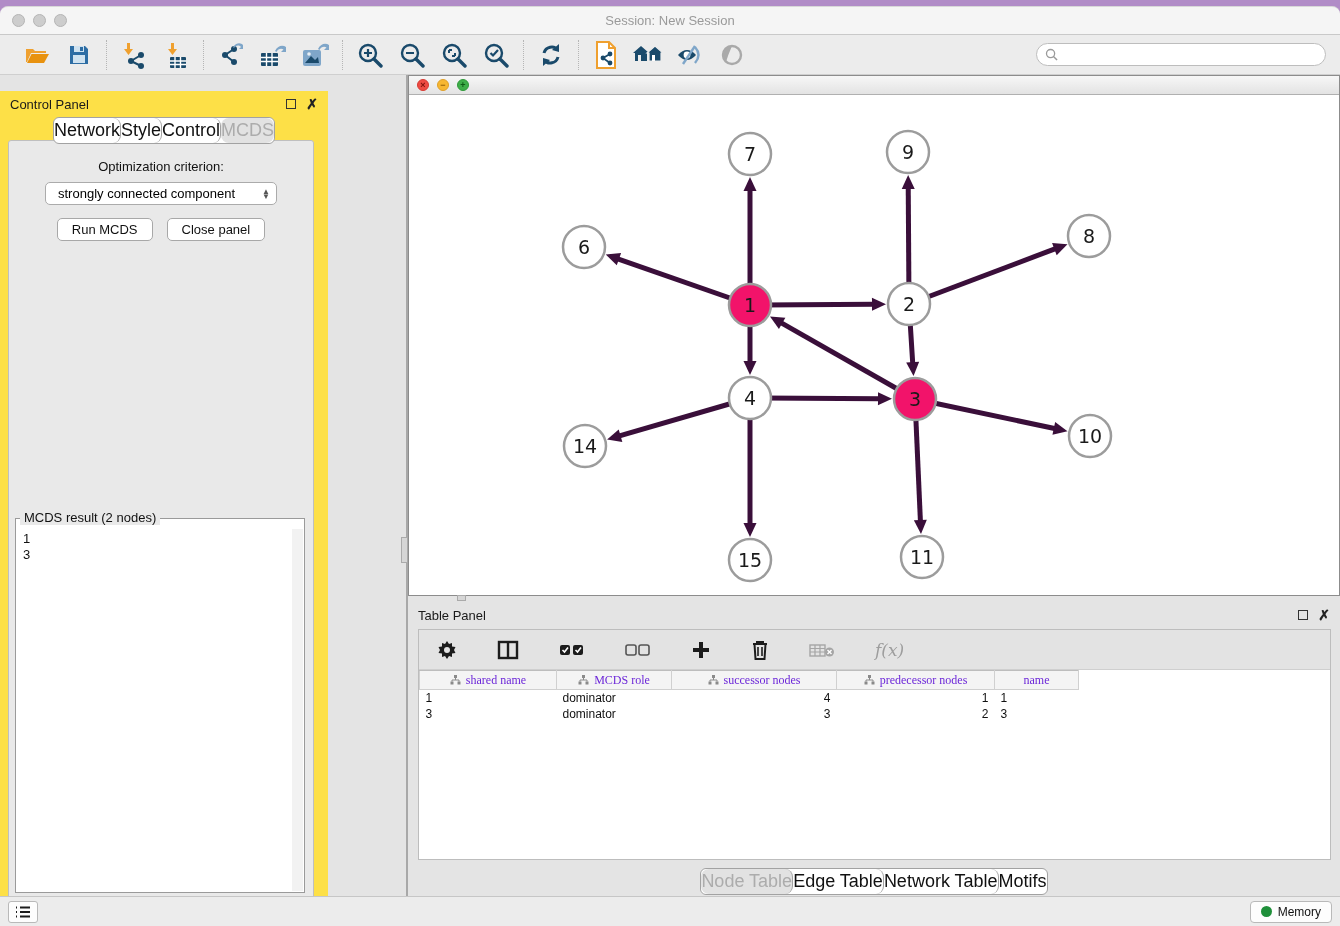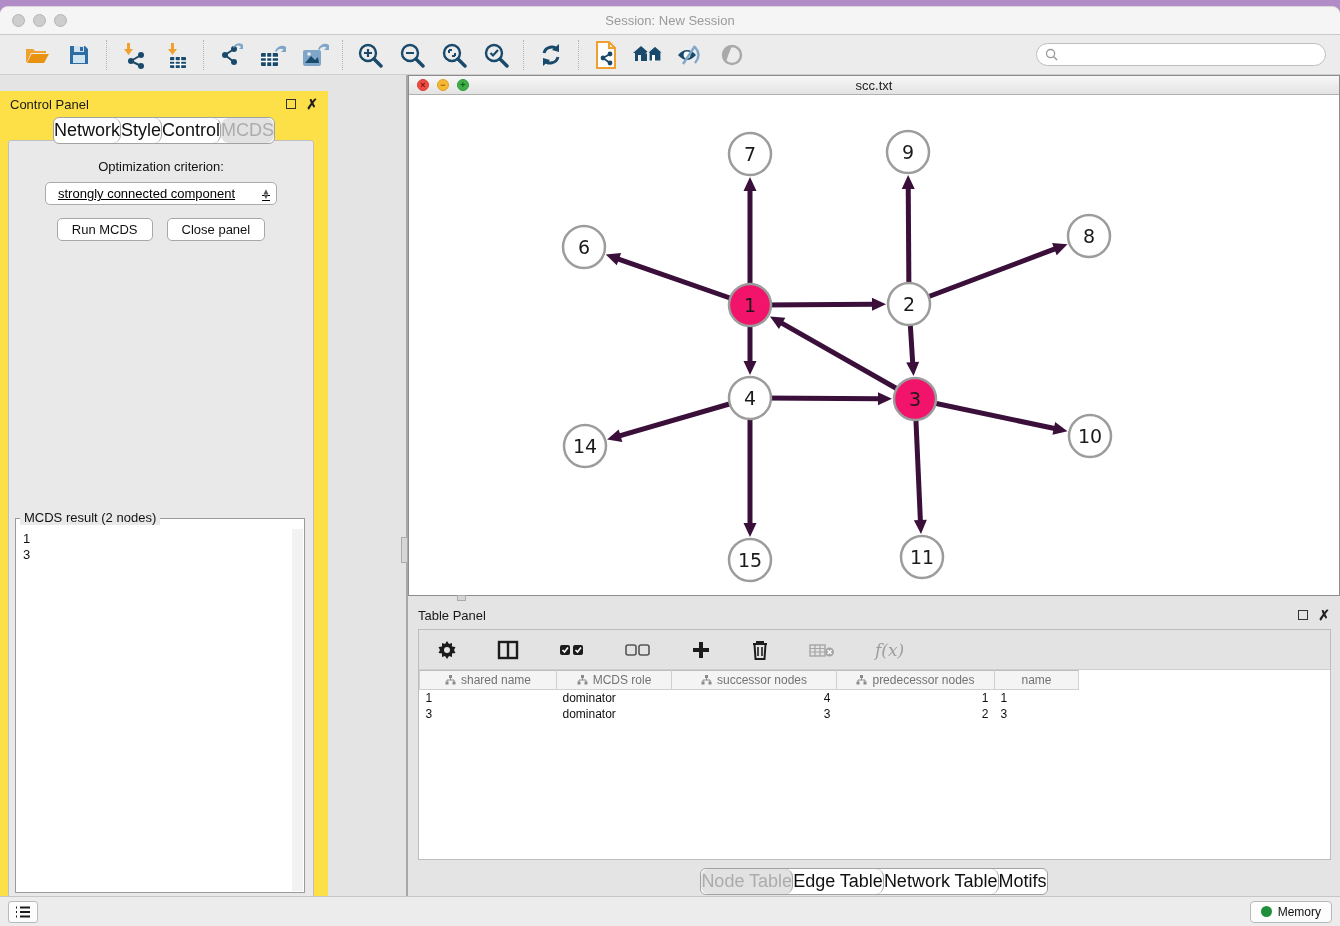--- a/index.html
+++ b/index.html
@@ -38,21 +38,21 @@
   .seg { display:inline-flex; border:1px solid #a2a2a2; border-radius:6px; overflow:hidden; background:#fff; }
   .seg .tab { padding:2px 0; font-size:18px; color:#111; background:#fff; border-right:1px solid #a2a2a2;
               cursor:pointer; white-space:nowrap;border-radius:8px; }
   .seg .tab:last-child { border-right:none; }
   .seg .tab.active { background:#e2e2e2; color:#acacac; }
   .cp-body { position:absolute; left:8px; right:14px; top:49px; bottom:20px; background:#e9e9e9;
              border:1px solid #bfbfbf; border-radius:3px; }
   .opt-label { text-align:center; font-size:13px; color:#111; margin-top:18px; }
   .opt-select { margin:8px 36px 0 36px; height:23px; background:#fff; border:1px solid #ababab;
                 border-radius:5px; display:flex; align-items:center; padding:0 6px 0 12px; font-size:13px;
-                cursor:pointer;text-decoration:underline; }
+                cursor:pointer; }
   .opt-select .spin { margin-left:auto; display:flex; flex-direction:column; line-height:5px;
                       font-size:8px; color:#555; }
   .btn-row { display:flex; justify-content:center; gap:14px; margin-top:13px; }
   .push-btn { background:#fff; border:1px solid #a8a8a8; border-radius:5px; font-size:13px; color:#111;
               padding:3px 14px; cursor:pointer; font-family:"Liberation Sans", sans-serif; }
   .result-box { position:absolute; left:6px; right:8px; top:377px; bottom:5px;
                 border:1px solid #9a9a9a; background:#fff; }
   .result-legend { position:absolute; top:-9px; left:4px; background:#e9e9e9; padding:0 4px;
                    font-size:13px; color:#111; }
   .result-area { position:absolute; inset:10px 12px 1px 1px; background:#fff; font-size:13px;
@@ -81,21 +81,21 @@
   .tp-header { height:26px; display:flex; align-items:center; padding:0 10px; }
   .tp-title { font-size:13px; color:#1a1a1a; }
   .tp-inner { position:absolute; left:10px; right:9px; top:27px; height:231px; background:#fff;
               border:1px solid #bdbdbd; }
   .tp-toolbar { height:40px; background:#e3e3e3; border-bottom:1px solid #cfcfcf; display:flex;
                 align-items:center; gap:40px; padding:0 18px; }
   .tp-tool { display:flex; align-items:center; justify-content:center; cursor:pointer; }
   .fx-glyph { font-family:"DejaVu Serif", serif; font-style:italic; font-size:17px; color:#9d9d9d; }
   table.datatable { border-collapse:collapse; width:100%; table-layout:fixed; }
   .datatable th { background:#f4f4f4; border:1px solid #d0d0d0; border-top:1px solid #bdbdbd;
-                  font-size:12px; font-weight:normal; color:#737373; height:19px; }
+                  font-size:12px; font-weight:normal; color:#6d28d9; height:19px;font-family:Liberation Serif, serif; }
   .datatable th .hcell { display:flex; align-items:center; justify-content:center; gap:5px; }
   .datatable th.filler { background:#fff; border:none; }
   .datatable td { font-size:12px; color:#111; height:16px; padding:0 6px; }
   .datatable td.num { text-align:right; }
   .tp-tabs-row { position:absolute; left:0; right:0; top:266px; display:flex; justify-content:center; }
   
   .statusbar { position:absolute; bottom:0; left:0; right:0; height:30px; background:#ececec;
                border-top:1px solid #c6c6c6; display:flex; align-items:center; padding:0 8px; }
   .list-btn { width:30px; height:22px; background:#fdfdfd; border:1px solid #b9b9b9; border-radius:3px;
               display:flex; align-items:center; justify-content:center; cursor:pointer; }
@@ -318,21 +318,20 @@
     </div>
 
     <div class="v-split"></div>
     <div class="v-handle"></div>
 
     <div class="net-window">
       <div class="net-titlebar">
         <div class="tl red">×</div>
         <div class="tl yellow">−</div>
         <div class="tl green">+</div>
-        <div class="net-title">scc.txt</div>
       </div>
       <div class="net-canvas">
         <svg id="graph-svg" width="930" height="500">
             <line x1="341" y1="210" x2="341" y2="94" stroke="#3a0f3a" stroke-width="5"></line>
             <polygon points="341,82 347.5,96 334.5,96" fill="#3a0f3a"></polygon>
             <line x1="341" y1="210" x2="208.04124397421378" y2="163.54453102713495" stroke="#3a0f3a" stroke-width="5"></line>
             <polygon points="196.71281746876906,159.5864061035458 212.07329939206534,158.06798749061724 207.7853307248438,170.34044953818236" fill="#3a0f3a"></polygon>
             <line x1="341" y1="210" x2="465.0006921989183" y2="209.2201214327112" stroke="#3a0f3a" stroke-width="5"></line>
             <polygon points="477.0004548735749,209.14465122721023 463.04161144778857,215.73257124906704 462.9598520584958,202.7328283515224" fill="#3a0f3a"></polygon>
             <line x1="341" y1="210" x2="341" y2="268" stroke="#3a0f3a" stroke-width="5"></line>

